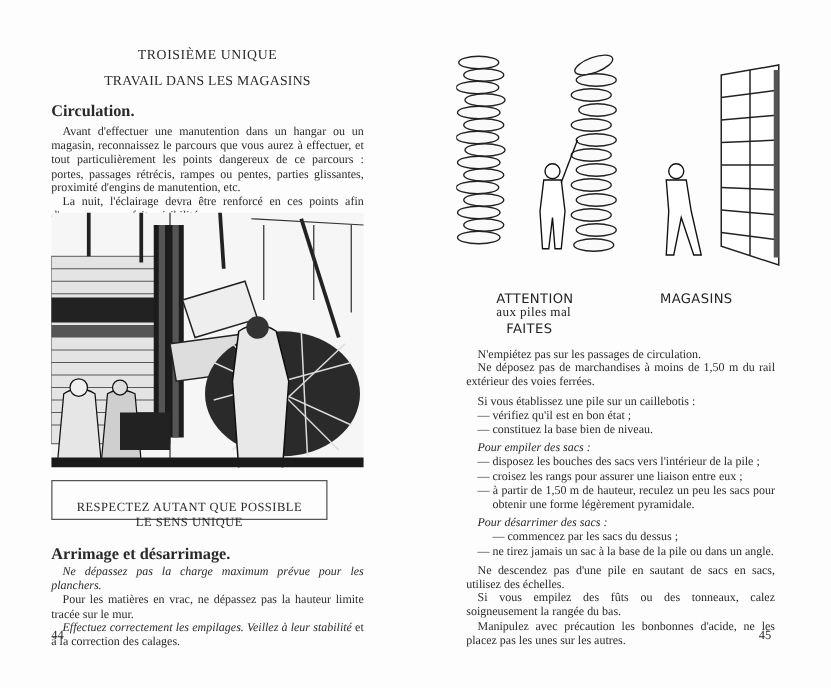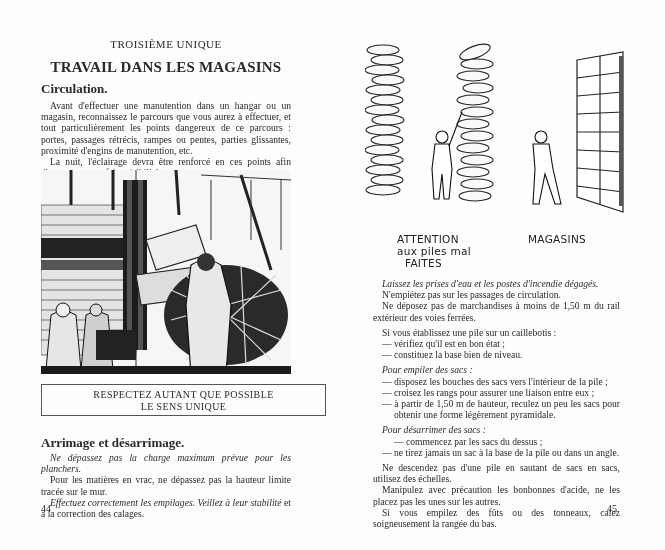--- a/index.html
+++ b/index.html
@@ -3,30 +3,30 @@
 <meta charset="utf-8">
 <style>
   html, body { margin:0; padding:0; background:#fdfdfd; }
   body { width:665px; height:550px; position:relative; overflow:hidden;
          font-family:"Liberation Serif","DejaVu Serif",serif; color:#2a2a2a; }
   .page { position:absolute; top:0; height:550px; }
   #left { left:0; width:330px; }
   #right { left:335px; width:330px; }
   .abs { position:absolute; }
   .part { left:41px; width:250px; top:38px; text-align:center; font-size:11px; letter-spacing:0.5px; }
-  .title { left:41px; width:250px; top:59px; text-align:center; font-size:15px; font-weight:bold; letter-spacing:0.2px; }
+  .title { left:41px; width:250px; top:59px; text-align:center; font-size:11px; font-weight:normal; letter-spacing:0.2px; }
   .h2 { font-weight:bold; font-size:13px; }
   .para { font-size:9.6px; line-height:11.2px; text-align:justify; }
   .para p { margin:0; text-indent:9px; }
   .para .gap { margin-top:4px; }
   .it { font-style:italic; }
   .dash { padding-left:12px; text-indent:-12px !important; }
   .illus { border:none; }
-  .caption-box { left:41px; width:285px; top:384px; height:32px; border:1.3px solid #555;
-                 text-align:center; font-size:10px; letter-spacing:0.4px; line-height:12px; padding-top:4px; box-sizing:border-box; }
+  .caption-box { left:41px; width:221px; top:384px; height:32px; border:1.3px solid #555;
+                 text-align:center; font-size:10px; letter-spacing:0.4px; line-height:12px; padding-top:16px; box-sizing:border-box; }
   .pagenum { font-size:10px; }
   .slogan { font-family:"DejaVu Sans","Liberation Sans",sans-serif; font-size:10.5px; line-height:12px; letter-spacing:0.3px; color:#222; }
 </style>
 </head>
 <body>
 
 <div id="left" class="page">
   <div class="abs part">TROISIÈME UNIQUE</div>
   <div class="abs title">TRAVAIL DANS LES MAGASINS</div>
   <div class="abs h2" style="left:41px; top:81px;">Circulation.</div>
@@ -173,39 +173,38 @@
         <line x1="235" y1="14" x2="235" y2="162"></line>
       </g>
       <g fill="#555">
           <rect x="254" y="14" width="4" height="150"></rect>
         </g>
     </svg>
   </div>
 
   <div class="abs slogan" style="left:62px; top:233px; width:90px;">
     <div style="padding-left:0px;">ATTENTION</div>
-    <div style="padding-left:-2px;">aux piles mal</div>
+    <div style="padding-left:-2px;font-family:Liberation Serif, serif;">aux piles mal</div>
     <div style="padding-left:8px;">FAITES</div>
   </div>
   <div class="abs slogan" style="left:168px; top:233px; width:120px;">
     <div style="padding-left:25px;">MAGASINS</div>
   </div>
 
   <div class="abs para" style="left:38px; top:278px; width:247px;">
-    <p class="it">Laissez les prises d'eau et les postes d'incendie dégagés.</p>
     <p>N'empiétez pas sur les passages de circulation.</p>
     <p>Ne déposez pas de marchandises à moins de 1,50 m du rail extérieur des voies ferrées.</p>
     <p class="gap">Si vous établissez une pile sur un caillebotis :</p>
     <p class="dash" style="margin-left:9px;">— vérifiez qu'il est en bon état ;</p>
     <p class="dash" style="margin-left:9px;">— constituez la base bien de niveau.</p>
     <p class="it gap">Pour empiler des sacs :</p>
     <p class="dash" style="margin-left:9px;">— disposez les bouches des sacs vers l'intérieur de la pile ;</p>
     <p class="dash" style="margin-left:9px;">— croisez les rangs pour assurer une liaison entre eux ;</p>
     <p class="dash" style="margin-left:9px;">— à partir de 1,50 m de hauteur, reculez un peu les sacs pour obtenir une forme légèrement pyramidale.</p>
     <p class="it gap">Pour désarrimer des sacs :</p>
     <p class="dash" style="margin-left:21px;">— commencez par les sacs du dessus ;</p>
     <p class="dash" style="margin-left:9px;">— ne tirez jamais un sac à la base de la pile ou dans un angle.</p>
     <p class="gap">Ne descendez pas d'une pile en sautant de sacs en sacs, utilisez des échelles.</p>
+    <p>Si vous empilez des fûts ou des tonneaux, calez soigneusement la rangée du bas.</p>
     <p>Manipulez avec précaution les bonbonnes d'acide, ne les placez pas les unes sur les autres.</p>
-    <p>Si vous empilez des fûts ou des tonneaux, calez soigneusement la rangée du bas.</p>
   </div>
   <div class="abs pagenum" style="left:272px; top:503px;">45</div>
 </div>
 
 </body></html>

